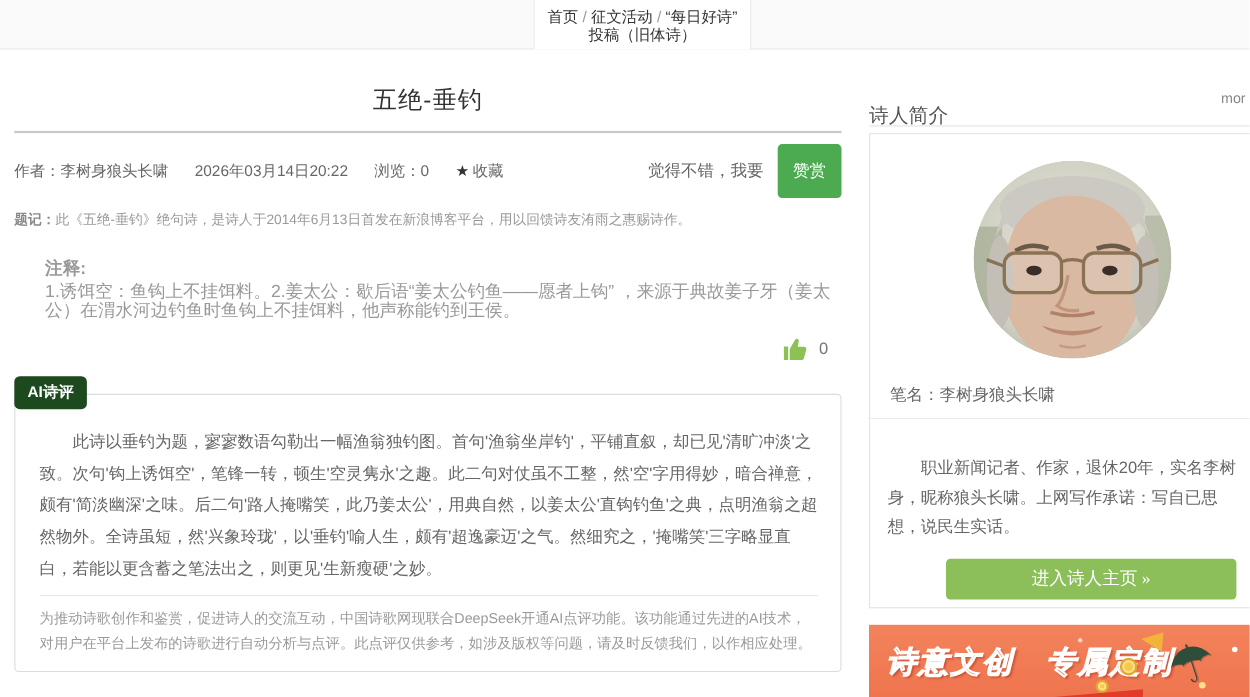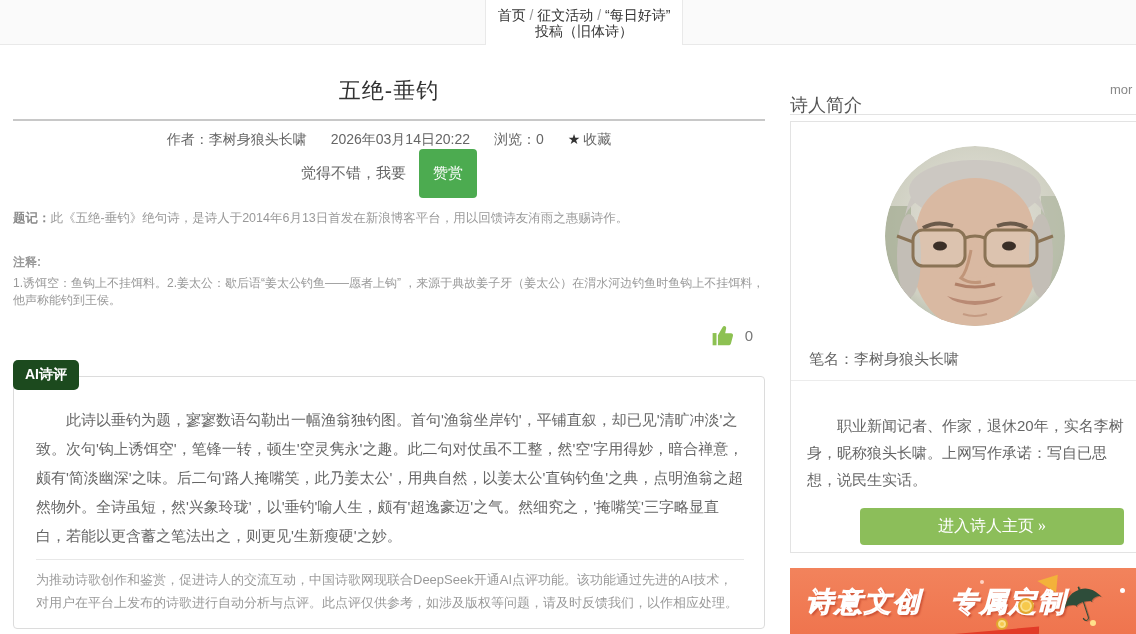--- a/index.html
+++ b/index.html
@@ -15,33 +15,33 @@
     background:#fff; border-left:1px solid #e9e9e9; border-right:1px solid #e9e9e9;
     display:flex; align-items:center; justify-content:center; text-align:center;
     font-size:14px; line-height:16px; color:#333; padding:2px 6px; }
   .crumb-box a { color:#333; text-decoration:none; }
   .crumb-sep { color:#999; }
   
   .main { position:absolute; left:13px; top:58px; width:752px; }
   .poem-title { text-align:center; font-size:22px; font-weight:500; color:#333;
     letter-spacing:1px; margin:18px 0 13px; }
   .title-divider { border-top:2px solid #c8c8c8; }
-  .meta-row { display:flex; justify-content:space-between; align-items:center; margin-top:10px;flex-direction:column; }
+  .meta-row { display:flex; justify-content:space-between; align-items:center; margin-top:10px; }
   .meta-left { display:flex; align-items:center; font-size:14px; color:#666; }
   .meta-left .gap { margin-right:24px; }
   .star { color:#333; margin-right:3px; }
   .fav { color:#666; cursor:pointer; }
   .praise-wrap { display:flex; align-items:center; font-size:15px; color:#666; }
   .praise-btn { margin-left:13px; background:#4cab50; color:#fff; border:none;
     font-size:15px; padding:15px 14px; border-radius:4px; cursor:pointer;
     font-family:inherit; }
   .epigraph { margin-top:12px; font-size:12.5px; color:#999; }
   .epigraph b { color:#8a8a8a; }
   .poem-body { margin-top:21px; padding-left:6px; font-size:18px; color:#555; line-height:33px; }
-  .notes { margin-top:27px; font-size:12px; color:#999; line-height:17px; }
+  .notes { margin-top:27px; font-size:16px; color:#999; line-height:17px;margin-left:28px; }
   .notes b { display:block; margin-bottom:4px; font-weight:bold; color:#999; }
   .like-row { display:flex; justify-content:flex-end; align-items:center; margin-top:13px; padding-right:12px; }
   .like-row svg { width:26px; height:26px; display:block; cursor:pointer; }
   .like-count { margin-left:8px; font-size:15px; color:#777; }
   .ai-section { margin-top:12px; position:relative; }
   .ai-badge { display:inline-block; position:relative; z-index:2; margin-left:0;
     background:#1c4a1e; color:#fff; font-weight:bold; font-size:14px;
     padding:6px 12px; border-radius:5px; }
   .ai-box { border:1px solid #dcdcdc; border-radius:4px; margin-top:-14px;
     padding:28px 20px 14px 22px; background:#fff; }

